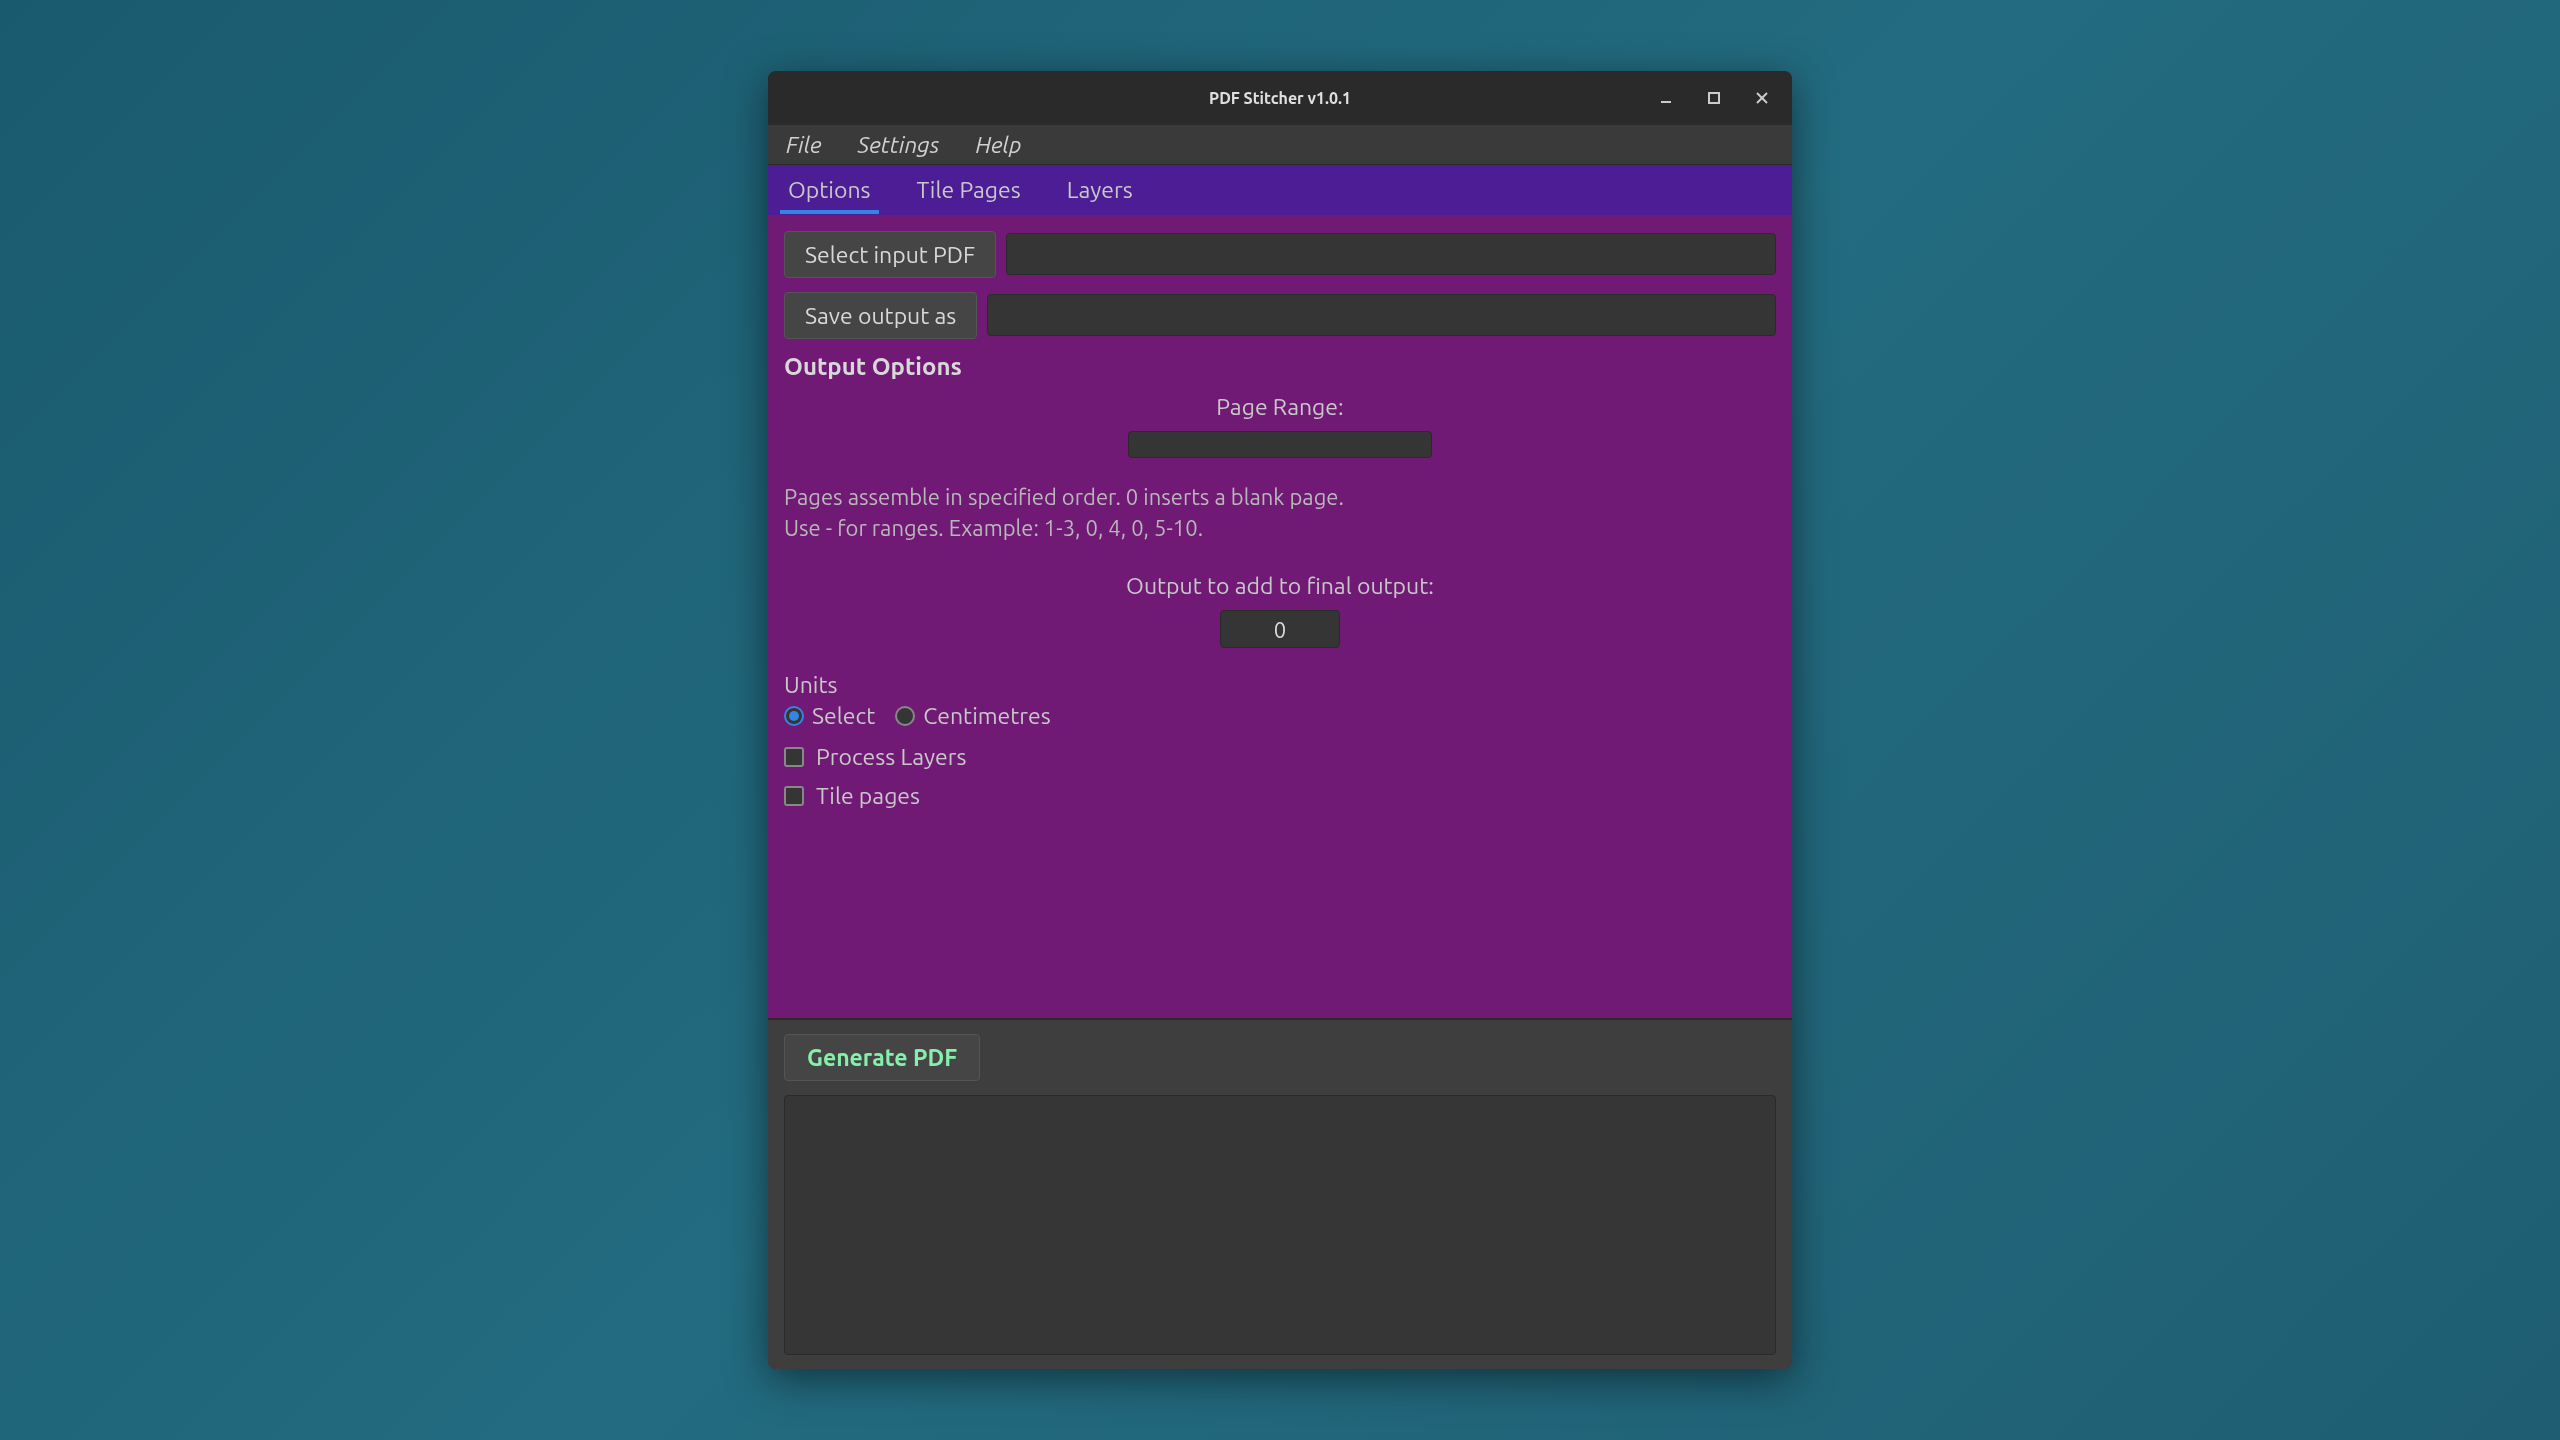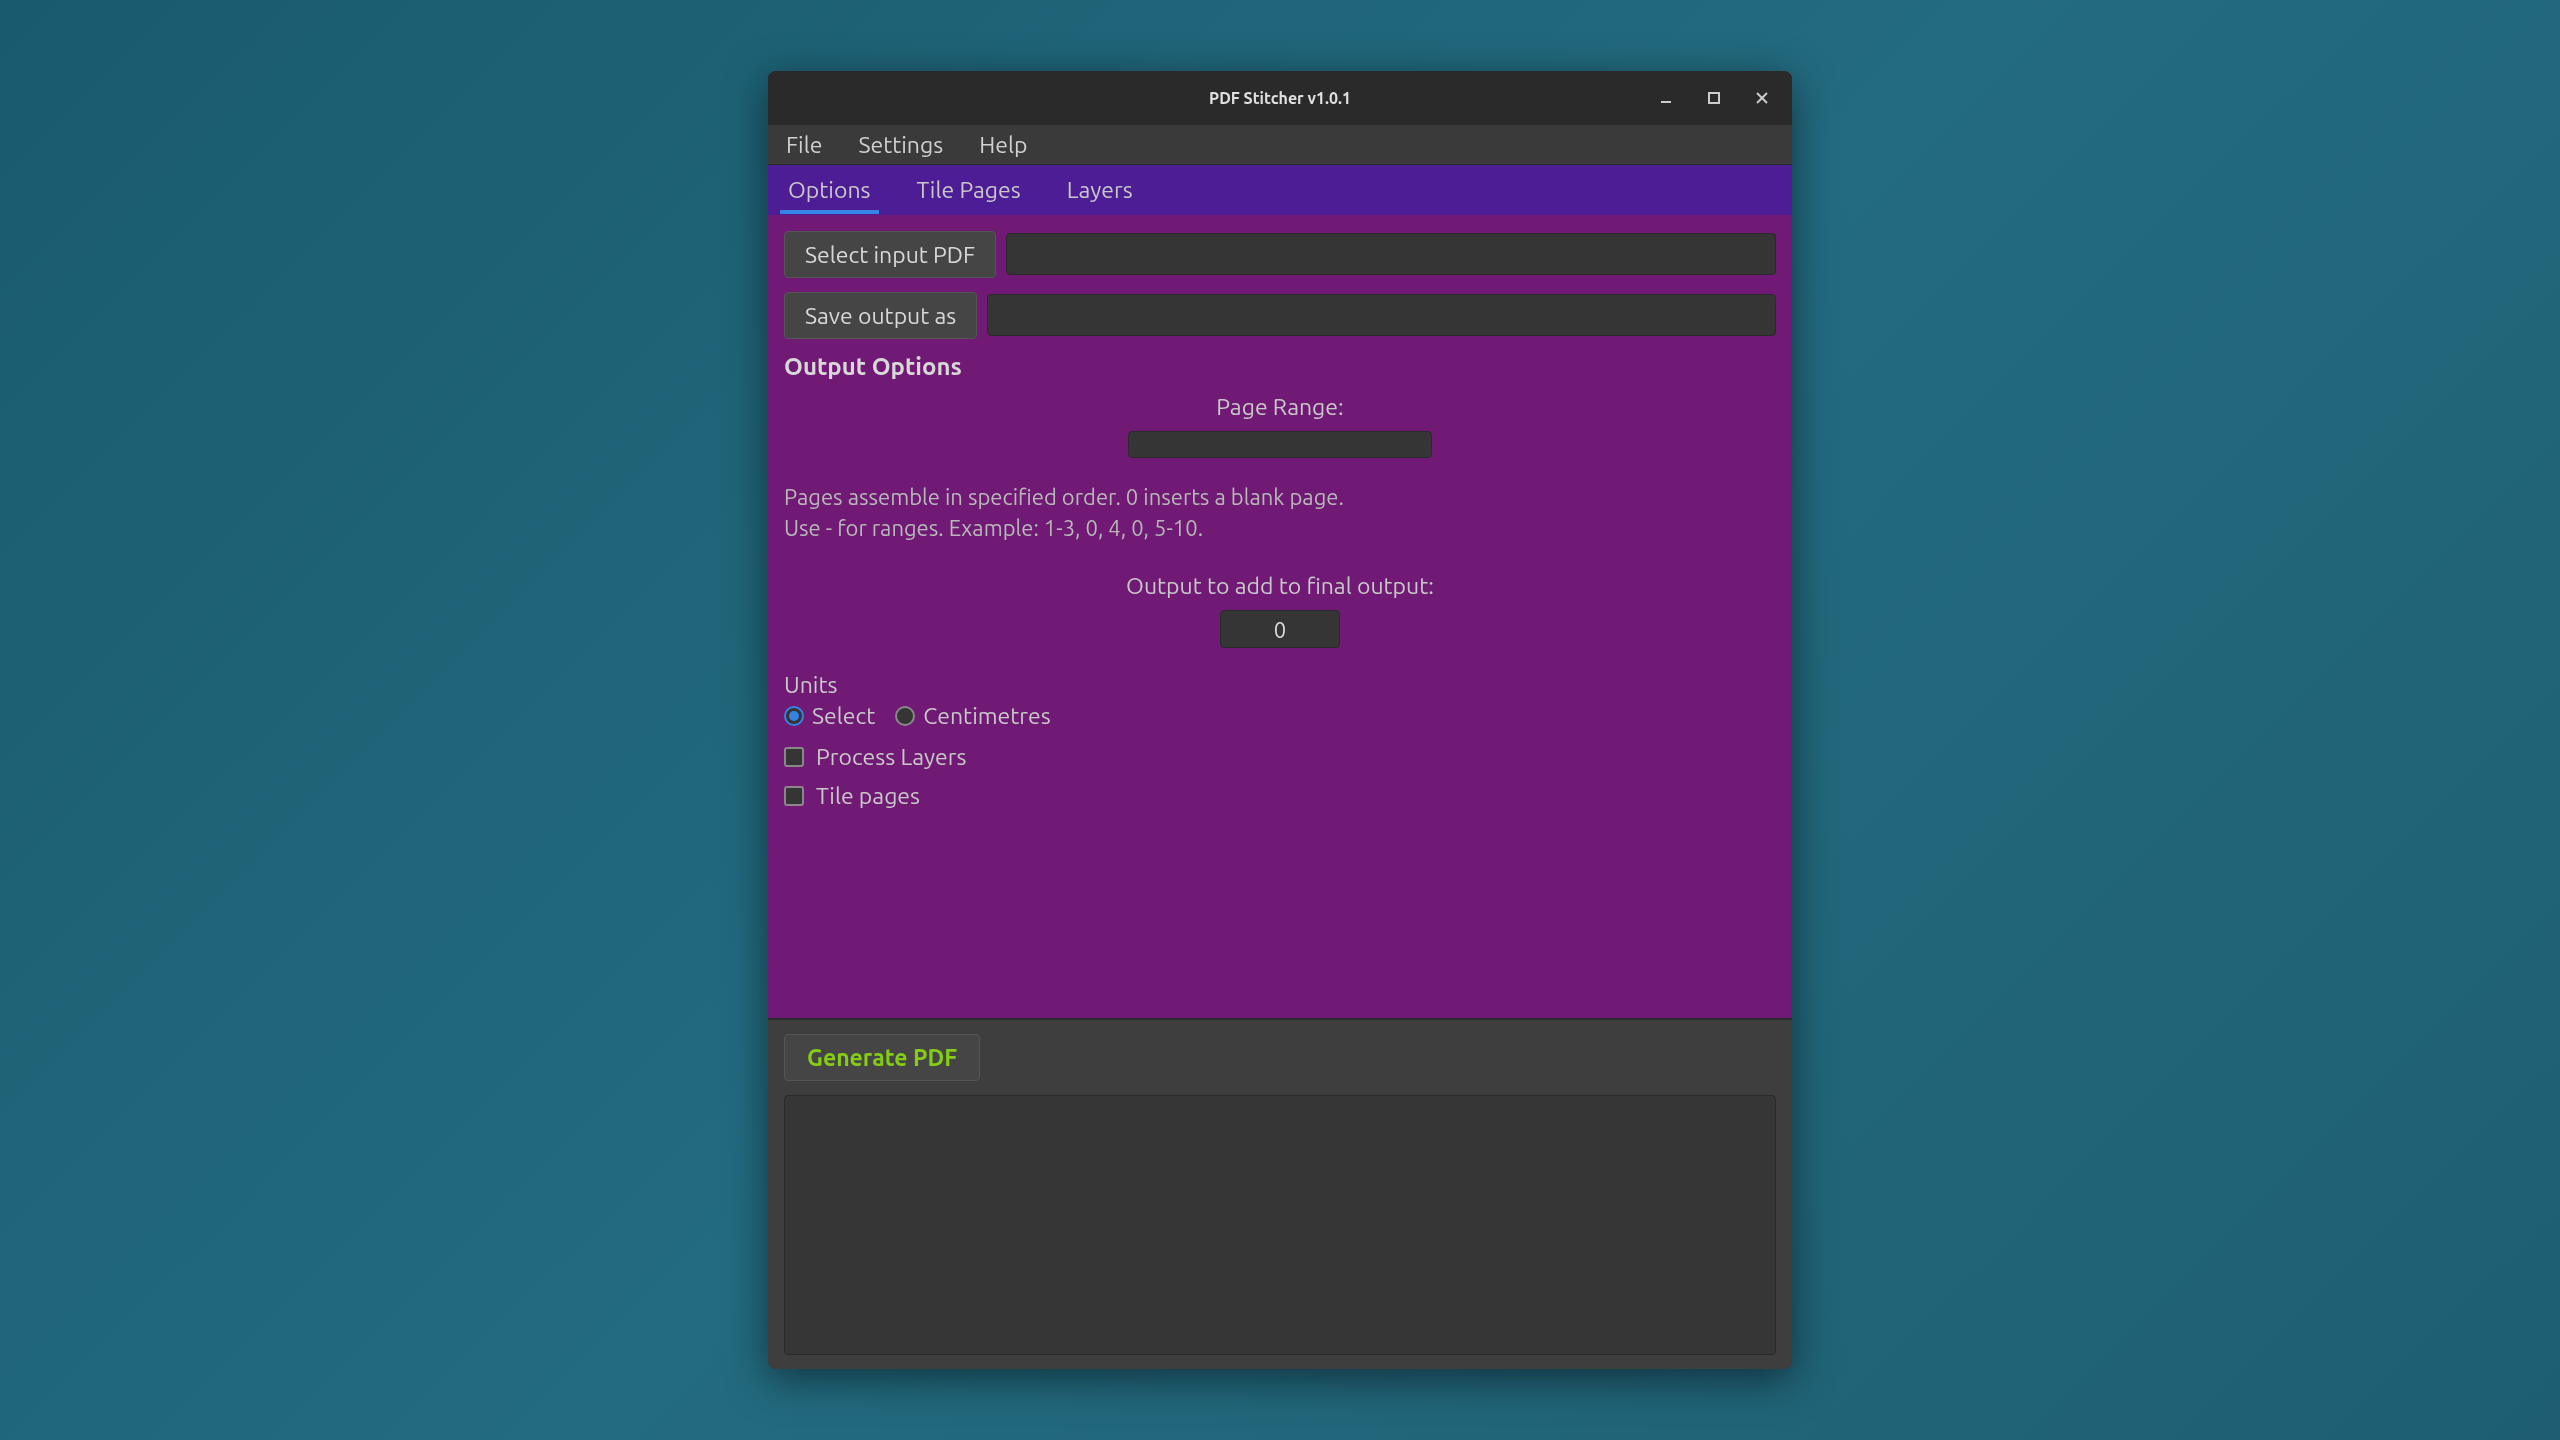--- a/index.html
+++ b/index.html
@@ -65,20 +65,21 @@
       padding: 0 12px;
       gap: 24px;
       color: #d0d0d0;
       font-size: 23px;
       border-bottom: 1px solid #2a2a2a;
     }
 
     .menu-item {
       cursor: pointer;
       padding: 4px 6px;
+      font-style: italic;
     }
 
     .tabs {
       background: #4c1d95;
       height: 50px;
       display: flex;
       align-items: center;
       padding: 0 12px;
       gap: 30px;
       color: #c8c8c8;
@@ -241,21 +242,21 @@
     }
 
     .bottom-section {
       padding: 14px 16px;
       background: #3e3e3e;
     }
 
     .generate-btn {
       background: #454545;
       border: 1px solid #555;
-      color: #84cc16;
+      color: #86efac;
       padding: 10px 22px;
       font-size: 23px;
       font-weight: 600;
       border-radius: 4px;
       cursor: pointer;
     }
 
     .log-area {
       margin-top: 14px;
       background: #363636;

